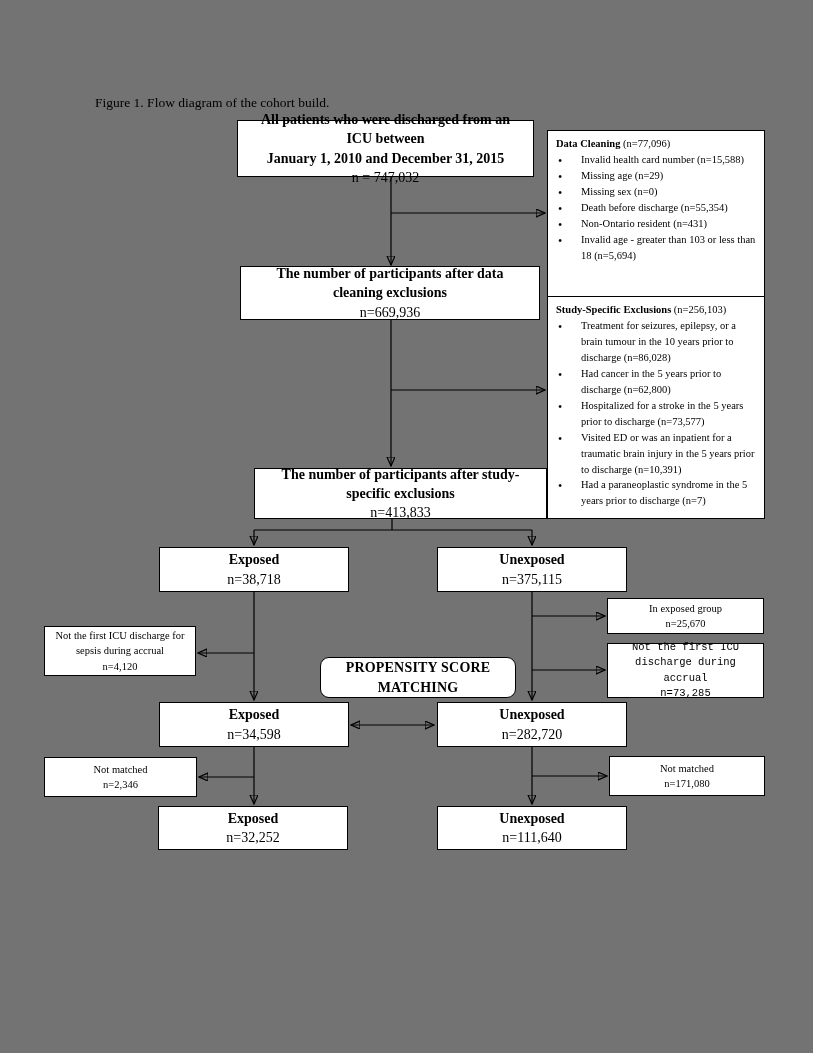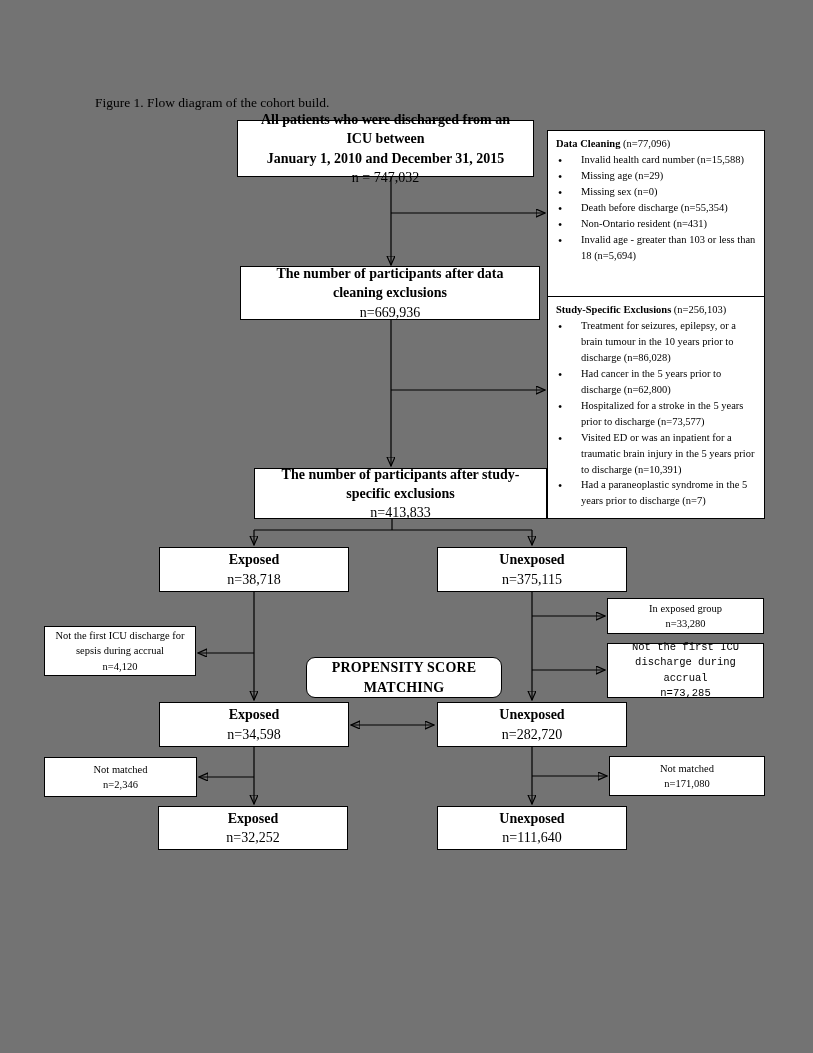--- a/index.html
+++ b/index.html
@@ -163,33 +163,33 @@
     <div class="bold">Exposed</div>
     <div>n=38,718</div>
   </div>
   <div class="box" style="left:437px; top:547px; width:190px; height:45px;">
     <div class="bold">Unexposed</div>
     <div>n=375,115</div>
   </div>
 
   <div class="box side-box" style="left:607px; top:598px; width:157px; height:36px;">
     <div>In exposed group</div>
-    <div>n=33,280</div>
+    <div>n=25,670</div>
   </div>
   <div class="box side-box" style="left:607px; top:643px; width:157px; height:55px;font-family:Liberation Mono, monospace;">
     <div>Not the first ICU discharge during accrual</div>
     <div>n=73,285</div>
   </div>
 
   <div class="box side-box" style="left:44px; top:626px; width:152px; height:50px;">
     <div>Not the first ICU discharge for sepsis during accrual</div>
     <div>n=4,120</div>
   </div>
 
-  <div class="box rounded" style="left:306px; top:657px; width:196px; height:41px;">
+  <div class="box rounded" style="left:320px; top:657px; width:196px; height:41px;">
     <div>PROPENSITY SCORE</div>
     <div>MATCHING</div>
   </div>
 
   <div class="box" style="left:159px; top:702px; width:190px; height:45px;">
     <div class="bold">Exposed</div>
     <div>n=34,598</div>
   </div>
   <div class="box" style="left:437px; top:702px; width:190px; height:45px;">
     <div class="bold">Unexposed</div>

